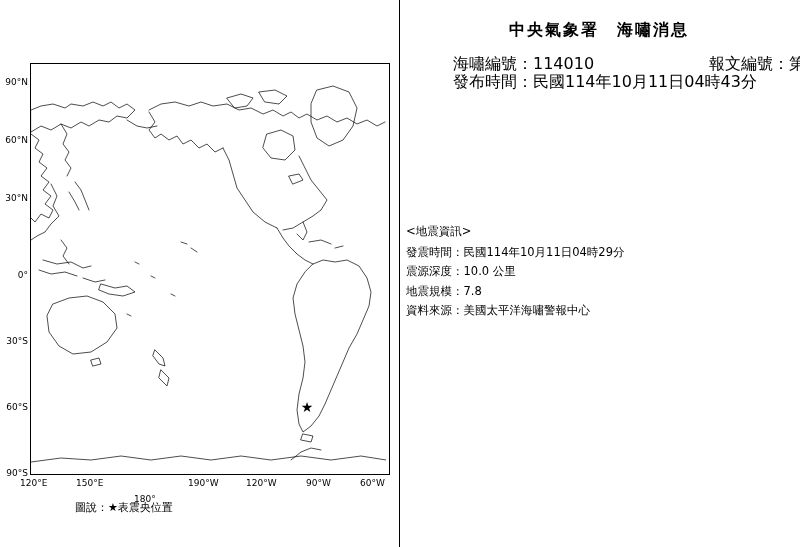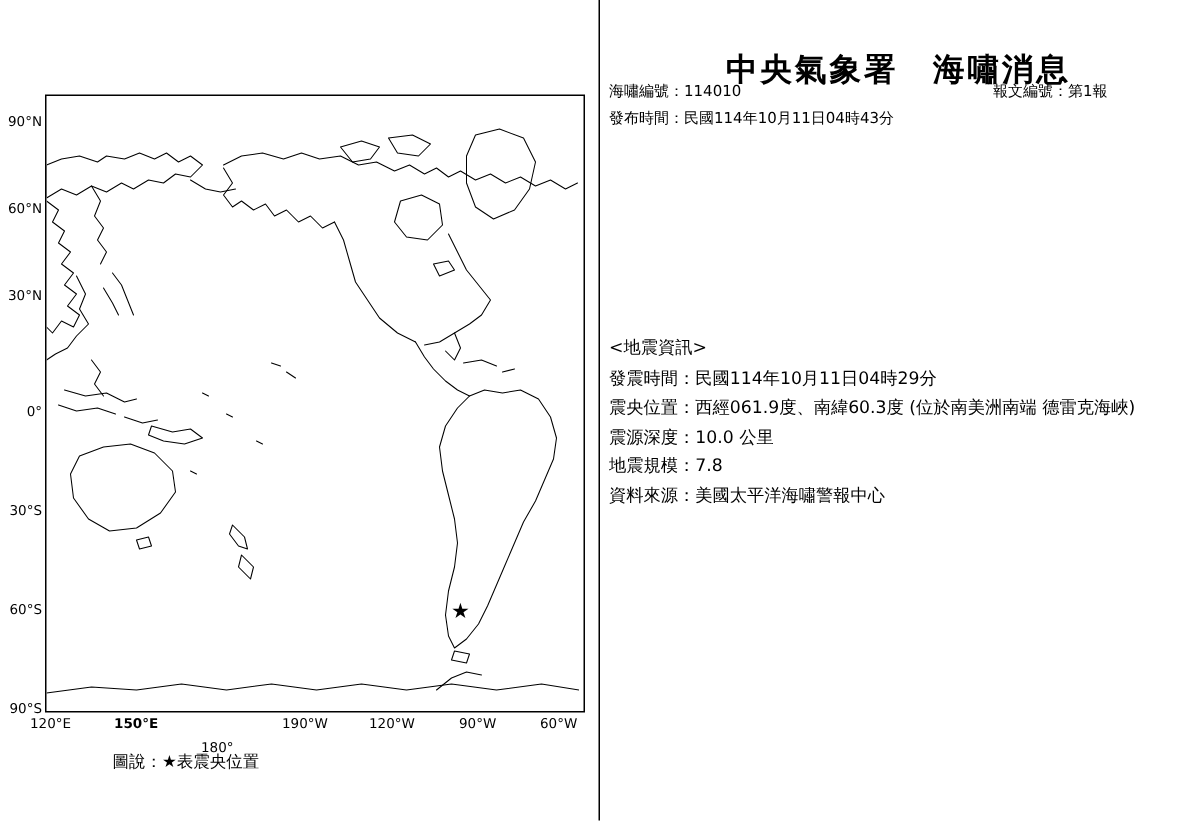--- a/index.html
+++ b/index.html
@@ -79,32 +79,33 @@
   #report-panel {
     position: absolute;
     left: 404px;
     top: 0px;
     width: 396px;
     height: 547px;
   }
   #report-title {
     position: absolute;
     left: 0px;
-    top: 32px;
+    top: 20px;
     width: 390px;
-    font-size: 21px;
+    font-size: 16px;
     font-weight: bold;
     letter-spacing: 2px;
     text-align: center;
     white-space: nowrap;
   }
   .meta-row {
     position: absolute;
-    font-size: 10px;
-    white-space: nowrap;
+    font-size: 16px;
+    white-space: nowrap;
+    margin-left: 47px;
   }
   #meta-serial { left: 2px; top: 54px; }
   #meta-docno  { left: 258px; top: 54px; }
   #meta-issue  { left: 2px; top: 72px; }
 
   #body-text {
     position: absolute;
     left: 2px;
     top: 96px;
     width: 388px;
@@ -133,21 +134,21 @@
 
   <div class="lat-label" style="top:69px;">90°N</div>
   <div class="lat-label" style="top:127px;">60°N</div>
   <div class="lat-label" style="top:185px;">30°N</div>
   <div class="lat-label" style="top:262px;">0°</div>
   <div class="lat-label" style="top:328px;">30°S</div>
   <div class="lat-label" style="top:394px;">60°S</div>
   <div class="lat-label" style="top:460px;">90°S</div>
 
   <div class="lon-label" style="left:20px;">120°E</div>
-  <div class="lon-label" style="left:76px;font-weight:bold;">150°E</div>
+  <div class="lon-label" style="left:76px;">150°E</div>
   <div class="lon-label" style="left:134px;margin-top:16px;">180°</div>
   <div class="lon-label" style="left:188px;">190°W</div>
   <div class="lon-label" style="left:246px;">120°W</div>
   <div class="lon-label" style="left:306px;">90°W</div>
   <div class="lon-label" style="left:360px;">60°W</div>
 
   <div id="map-frame">
     <svg id="map-svg" width="355" height="407" viewBox="0 0 355 407" xmlns="http://www.w3.org/2000/svg">
       <g fill="none" stroke="#000" stroke-width="0.7" stroke-linejoin="round" stroke-linecap="round">
 
@@ -256,23 +257,20 @@
   </div>
 
 
   <div id="quake-section">
     <div class="sec-head">&lt;地震資訊&gt;</div>
 
     <div class="q-line">
       <span>發震時間：</span><span>民國114年10月11日04時29分</span>
     </div>
     <div class="q-line">
-      <span>震央位置：</span><span>西經061.9度、南緯60.3度 (位於南美洲南端 德雷克海峽)</span>
-    </div>
-    <div class="q-line">
       <span>震源深度：</span><span>10.0 公里</span>
     </div>
     <div class="q-line">
       <span>地震規模：</span><span>7.8</span>
     </div>
     <div class="q-line">
       <span>資料來源：</span><span>美國太平洋海嘯警報中心</span>
     </div>
   </div>
 </div>

